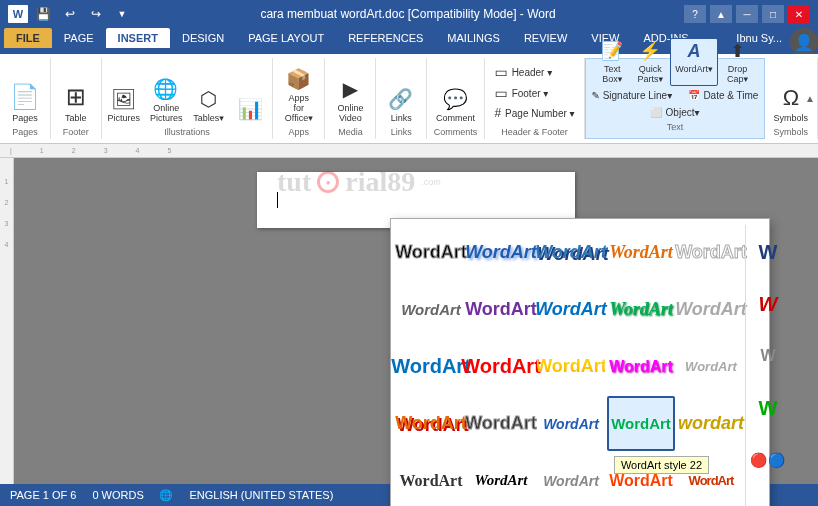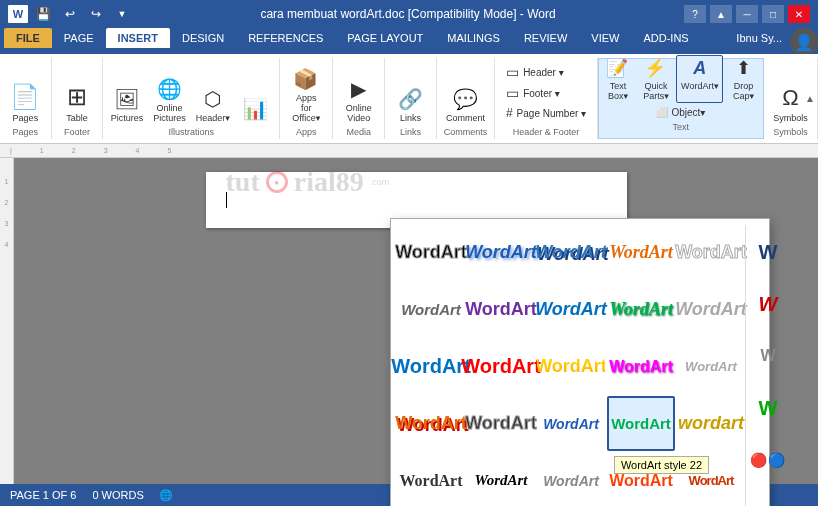--- a/index.html
+++ b/index.html
@@ -168,21 +168,21 @@
       display: flex;
       align-items: center;
       font-size: 7px;
       color: #999;
       padding-left: 10px;
       gap: 28px;
     }
     .doc-page {
       background: white;
       margin: 4px auto;
-      width: 421px;
+      width: 318px;
       flex: 1;
       box-shadow: 1px 1px 4px rgba(0,0,0,0.4);
       padding: 20px;
       position: relative;
     }
     .cursor-line {
       width: 1px;
       height: 16px;
       background: black;
       animation: blink 1s infinite;
@@ -269,22 +269,22 @@
       <button class="tb-ctrl">□</button>
       <button class="tb-ctrl" style="background:#e81123;">✕</button>
     </div>
   </div>
 
   <div class="ribbon-tabs">
     <div class="ribbon-tab" style="background:#e8b144;color:#333;font-weight:bold;">FILE</div>
     <div class="ribbon-tab">PAGE</div>
     <div class="ribbon-tab active">INSERT</div>
     <div class="ribbon-tab">DESIGN</div>
+    <div class="ribbon-tab">PAGE LAYOUT</div>
     <div class="ribbon-tab">REFERENCES</div>
-    <div class="ribbon-tab">PAGE LAYOUT</div>
     <div class="ribbon-tab">MAILINGS</div>
     <div class="ribbon-tab">REVIEW</div>
     <div class="ribbon-tab">VIEW</div>
     <div class="ribbon-tab">ADD-INS</div>
     <div style="flex:1;"></div>
     <div style="color:white;font-size:11px;padding:4px 8px;">Ibnu Sy...</div>
     <div style="width:28px;height:28px;background:#555;border-radius:50%;overflow:hidden;display:flex;align-items:center;justify-content:center;">
       <span style="font-size:16px;">👤</span>
     </div>
   </div>
@@ -316,21 +316,21 @@
         <button class="ribbon-btn">
           <span style="font-size:20px;">🖼</span>
           <span class="ribbon-btn-label">Pictures</span>
         </button>
         <button class="ribbon-btn">
           <span style="font-size:20px;">🌐</span>
           <span class="ribbon-btn-label">Online<br>Pictures</span>
         </button>
         <button class="ribbon-btn">
           <span style="font-size:20px;">⬡</span>
-          <span class="ribbon-btn-label">Header▾</span>
+          <span class="ribbon-btn-label">Tables▾</span>
         </button>
         <button class="ribbon-btn">
           <span style="font-size:20px;">📊</span>
           <span class="ribbon-btn-label"></span>
         </button>
       </div>
       <div class="ribbon-group-label">Illustrations</div>
     </div>
 
     <div class="ribbon-group">
@@ -404,20 +404,24 @@
           </button>
           <button class="ribbon-btn active-btn" style="min-width:36px;">
             <span style="font-size:18px;color:#2b579a;font-style:italic;font-weight:bold;">A</span>
             <span class="ribbon-btn-label">WordArt▾</span>
           </button>
           <button class="ribbon-btn" style="min-width:36px;">
             <span style="font-size:18px;">⬆</span>
             <span class="ribbon-btn-label">Drop<br>Cap▾</span>
           </button>
         </div>
+        <div style="display:flex;gap:4px;font-size:10px;">
+          <button class="ribbon-small-btn">✎ Signature Line▾</button>
+          <button class="ribbon-small-btn">📅 Date &amp; Time</button>
+        </div>
         <div>
           <button class="ribbon-small-btn">⬜ Object▾</button>
         </div>
       </div>
       <div class="ribbon-group-label">Text</div>
     </div>
 
     <div class="ribbon-group">
       <div class="ribbon-group-content">
         <button class="ribbon-btn">
@@ -521,14 +525,15 @@
       </div>
     </div>
 
     <div class="tooltip">WordArt style 22</div>
   </div>
 
   <div class="status-bar">
     <span>PAGE 1 OF 6</span>
     <span>0 WORDS</span>
     <span>🌐</span>
+    <span>ENGLISH (UNITED STATES)</span>
   </div>
 </div>
 
 </body></html>

